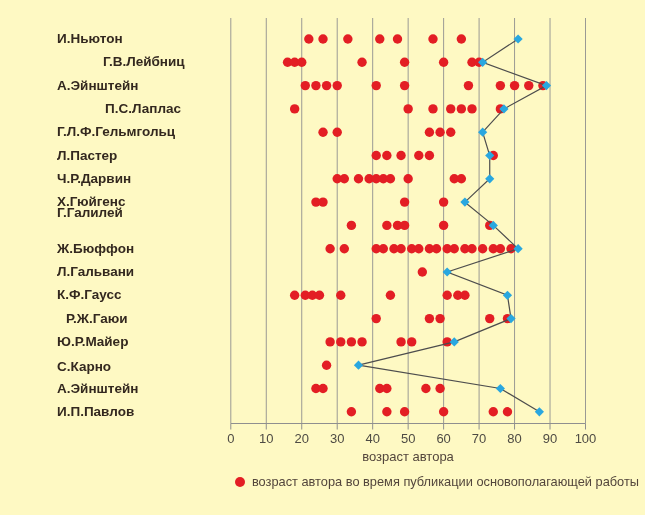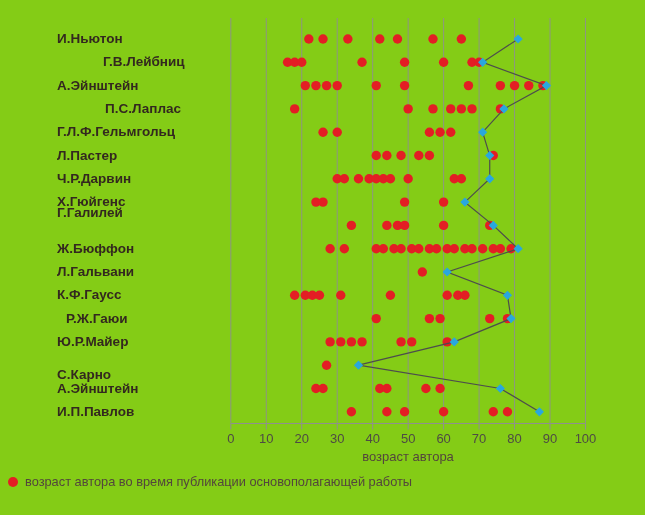--- a/index.html
+++ b/index.html
@@ -1,45 +1,45 @@
 <!DOCTYPE html>
 <html><head>
 <meta charset="utf-8">
 <style>
   html,body{margin:0;padding:0;}
   body{font-family:"Liberation Sans", sans-serif;}
   .stage{position:relative;width:645px;height:515px;background:#fbf7e1;overflow:hidden;}
   .row-label{position:absolute;left:57px;font-size:13.5px;font-weight:bold;color:#33281f;white-space:nowrap;line-height:18px;}
   #plot{position:absolute;left:0;top:0;}
-  .legend{position:absolute;left:0;top:474px;width:645px;display:flex;justify-content:flex-start;align-items:center;padding:0 6px 0 8px;box-sizing:border-box;}
+  .legend{position:absolute;left:0;top:474px;width:645px;display:flex;justify-content:flex-end;align-items:center;padding:0 6px 0 8px;box-sizing:border-box;}
   .legend-item{display:flex;align-items:center;gap:7px;font-size:12.8px;color:#53463c;white-space:nowrap;}
   .marker-dot{width:10px;height:10px;border-radius:50%;display:inline-block;flex:0 0 auto;}
   .marker-diamond{width:7px;height:7px;transform:rotate(45deg);display:inline-block;flex:0 0 auto;}
 </style>
 </head>
 <body>
 
-<div class="stage" style="background: #84cc16;">
+<div class="stage" style="background: #fef9c3;">
 
   <div id="row-labels">
       <div class="row-label" style="top: 30px;">И.Ньютон</div>
       <div class="row-label" style="top: 53.3px; padding-left: 46px;">Г.В.Лейбниц</div>
       <div class="row-label" style="top: 76.6px;">А.Эйнштейн</div>
       <div class="row-label" style="top: 99.9px; padding-left: 48px;">П.С.Лаплас</div>
       <div class="row-label" style="top: 123.2px;">Г.Л.Ф.Гельмгольц</div>
       <div class="row-label" style="top: 146.5px;">Л.Пастер</div>
       <div class="row-label" style="top: 169.8px;">Ч.Р.Дарвин</div>
       <div class="row-label" style="top: 193.1px;">Х.Гюйгенс</div>
       <div class="row-label" style="top: 204px;">Г.Галилей</div>
       <div class="row-label" style="top: 239.7px;">Ж.Бюффон</div>
       <div class="row-label" style="top: 263px;">Л.Гальвани</div>
       <div class="row-label" style="top: 286.3px;">К.Ф.Гаусс</div>
       <div class="row-label" style="top: 309.6px; padding-left: 9px;">Р.Ж.Гаюи</div>
       <div class="row-label" style="top: 332.9px; text-align: right;">Ю.Р.Майер</div>
-      <div class="row-label" style="top: 366px;">С.Карно</div>
+      <div class="row-label" style="top: 358px;">С.Карно</div>
       <div class="row-label" style="top: 379.5px;">А.Эйнштейн</div>
       <div class="row-label" style="top: 402.8px;">И.П.Павлов</div>
     </div>
 
   <svg id="plot" width="645" height="515">
     <g id="g-grid">
         <line x1="230.8" y1="18" x2="230.8" y2="423.5" stroke="#8f8f8f" stroke-width="0.9"></line>
         <line x1="266.27" y1="18" x2="266.27" y2="423.5" stroke="#8f8f8f" stroke-width="0.9"></line>
         <line x1="301.74" y1="18" x2="301.74" y2="423.5" stroke="#8f8f8f" stroke-width="0.9"></line>
         <line x1="337.21000000000004" y1="18" x2="337.21000000000004" y2="423.5" stroke="#8f8f8f" stroke-width="0.9"></line>

